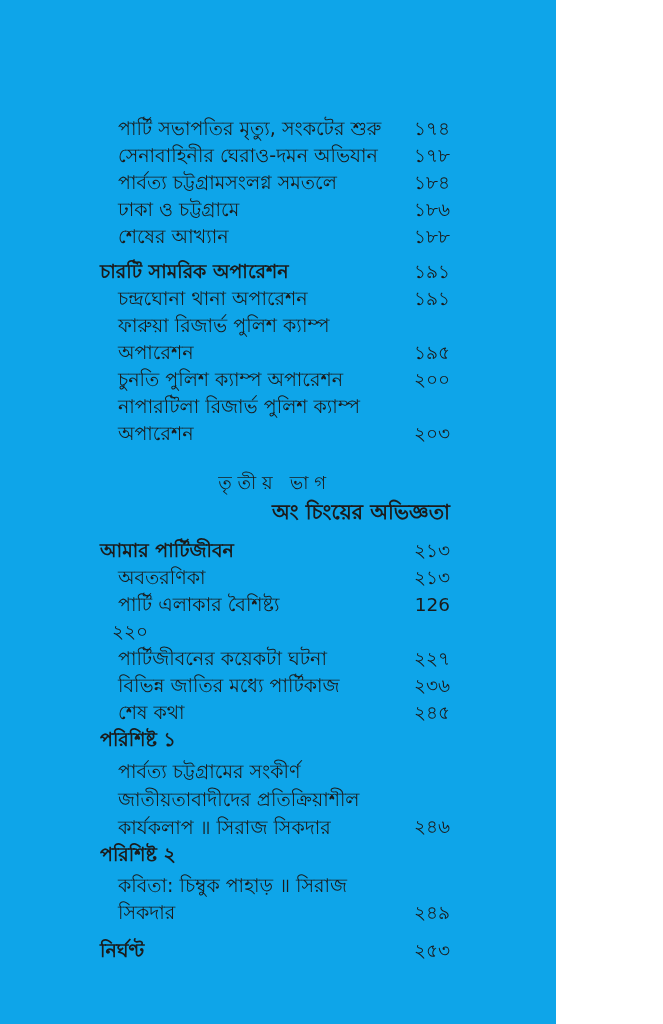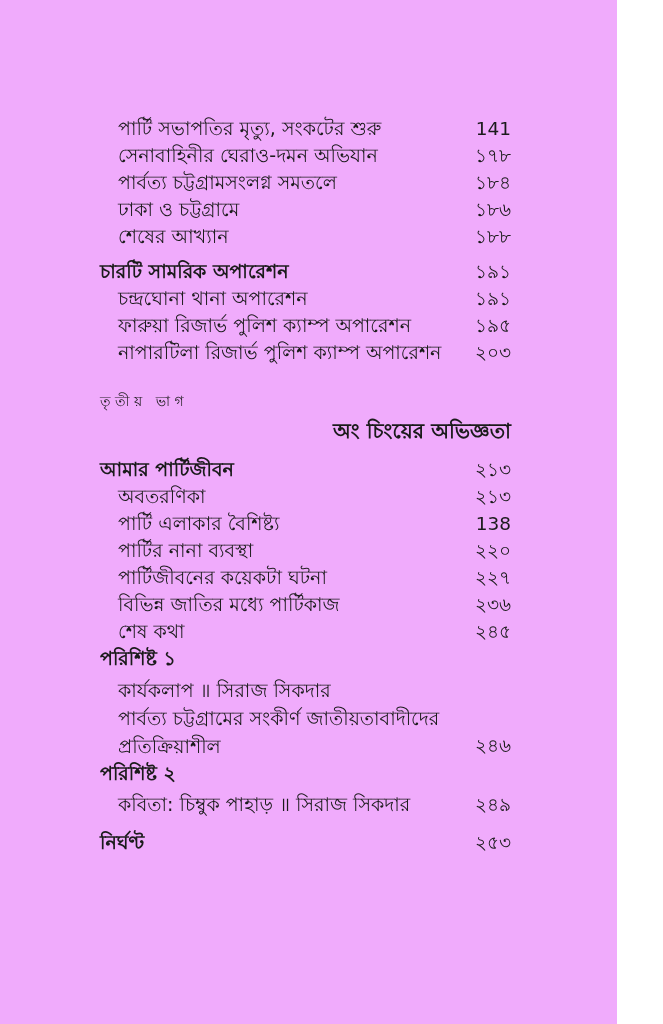--- a/index.html
+++ b/index.html
@@ -4,22 +4,22 @@
 <style>
   html, body { margin: 0; padding: 0; }
   body {
     width: 663px; height: 1024px;
     background: #ffffff;
     font-family: "DejaVu Sans", "Liberation Sans", sans-serif;
     color: #1b1b1b;
   }
   .page {
     position: relative;
-    width: 617px; height: 1024px;
-    background: #f0abfc;
+    width: 556px; height: 1024px;
+    background: #0ea5e9;
     overflow: hidden;
   }
   .toc {
     position: absolute;
     left: 100px; right: 106px; top: 115px;
   }
   .block { margin: 0; }
   .row {
     display: flex;
     justify-content: space-between;
@@ -35,23 +35,24 @@
     flex: 0 0 auto;
     font-size: 18.5px;
     line-height: 27px;
     white-space: nowrap;
     padding-left: 12px;
   }
   
   .block-military-operations { margin-top: 8px; }
   .block-part-three { margin-top: 22px; }
   .kicker {
-    font-size: 14px;
+    font-size: 18px;
     line-height: 27px;
     letter-spacing: 0.32em;
+    text-align: center;
   }
   .ptitle {
     font-size: 20.5px;
     line-height: 32px;
     font-weight: 700;
     text-align: right;
   }
   .block-party-life { margin-top: 9px; }
   .block-appendices { }
   .block-appendices .row.multi { margin-top: 4px; }
@@ -63,21 +64,21 @@
 </head>
 <body>
 
 <div class="page">
   <main class="toc">
       <section class="block block-chapter-sections">
         <div class="row lvl2">
           <div class="lines">
             <span class="lbl">পার্টি সভাপতির মৃত্যু, সংকটের শুরু</span>
           </div>
-          <span class="num">141</span>
+          <span class="num">১৭৪</span>
         </div>
         <div class="row lvl2">
           <div class="lines">
             <span class="lbl">সেনাবাহিনীর ঘেরাও-দমন অভিযান</span>
           </div>
           <span class="num">১৭৮</span>
         </div>
         <div class="row lvl2">
           <div class="lines">
             <span class="lbl">পার্বত্য চট্টগ্রামসংলগ্ন সমতলে</span>
@@ -108,20 +109,26 @@
           <div class="lines">
             <span class="lbl">চন্দ্রঘোনা থানা অপারেশন</span>
           </div>
           <span class="num">১৯১</span>
         </div>
         <div class="row lvl2">
           <div class="lines">
             <span class="lbl">ফারুয়া রিজার্ভ পুলিশ ক্যাম্প অপারেশন</span>
           </div>
           <span class="num">১৯৫</span>
+        </div>
+        <div class="row lvl2">
+          <div class="lines">
+            <span class="lbl">চুনতি পুলিশ ক্যাম্প অপারেশন</span>
+          </div>
+          <span class="num">২০০</span>
         </div>
         <div class="row lvl2">
           <div class="lines">
             <span class="lbl">নাপারটিলা রিজার্ভ পুলিশ ক্যাম্প অপারেশন</span>
           </div>
           <span class="num">২০৩</span>
         </div>
       </section>
       <section class="block block-part-three">
         <div class="kicker">তৃতীয় ভাগ</div>
@@ -137,26 +144,23 @@
         <div class="row lvl2">
           <div class="lines">
             <span class="lbl">অবতরণিকা</span>
           </div>
           <span class="num">২১৩</span>
         </div>
         <div class="row lvl2">
           <div class="lines">
             <span class="lbl">পার্টি এলাকার বৈশিষ্ট্য</span>
           </div>
-          <span class="num">138</span>
-        </div>
-        <div class="row lvl2">
-          <div class="lines">
-            <span class="lbl">পার্টির নানা ব্যবস্থা</span>
-          </div>
+          <span class="num">126</span>
+        </div>
+        <div class="row lvl2">
           <span class="num">২২০</span>
         </div>
         <div class="row lvl2">
           <div class="lines">
             <span class="lbl">পার্টিজীবনের কয়েকটা ঘটনা</span>
           </div>
           <span class="num">২২৭</span>
         </div>
         <div class="row lvl2">
           <div class="lines">
@@ -173,22 +177,22 @@
       </section>
       <section class="block block-appendices">
         <div class="row lvl1 bold">
           <div class="lines">
             <span class="lbl">পরিশিষ্ট ১</span>
           </div>
           <span class="num"></span>
         </div>
         <div class="row lvl2 multi">
           <div class="lines">
+            <span class="lbl">পার্বত্য চট্টগ্রামের সংকীর্ণ জাতীয়তাবাদীদের প্রতিক্রিয়াশীল</span>
             <span class="lbl">কার্যকলাপ ॥ সিরাজ সিকদার</span>
-            <span class="lbl">পার্বত্য চট্টগ্রামের সংকীর্ণ জাতীয়তাবাদীদের প্রতিক্রিয়াশীল</span>
           </div>
           <span class="num">২৪৬</span>
         </div>
         <div class="row lvl1 bold">
           <div class="lines">
             <span class="lbl">পরিশিষ্ট ২</span>
           </div>
           <span class="num"></span>
         </div>
         <div class="row lvl2 poem">

